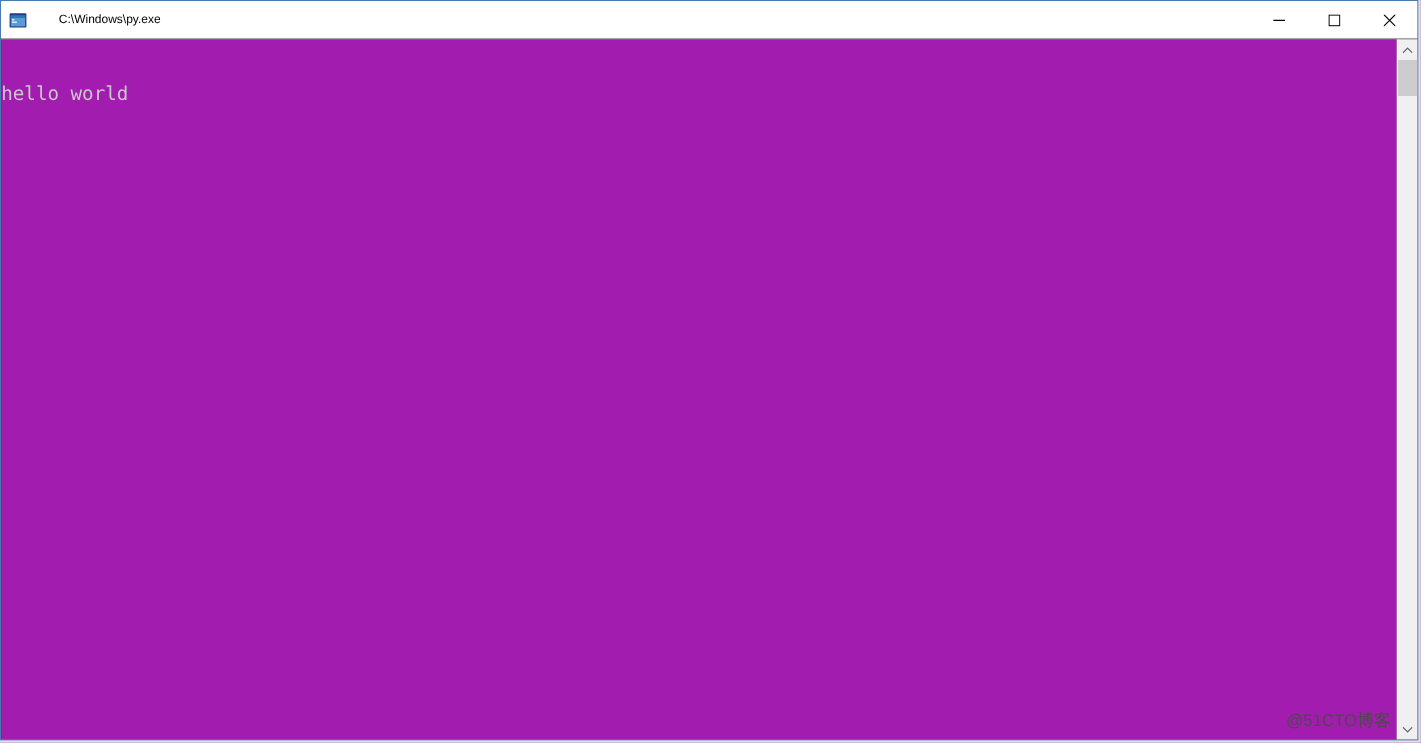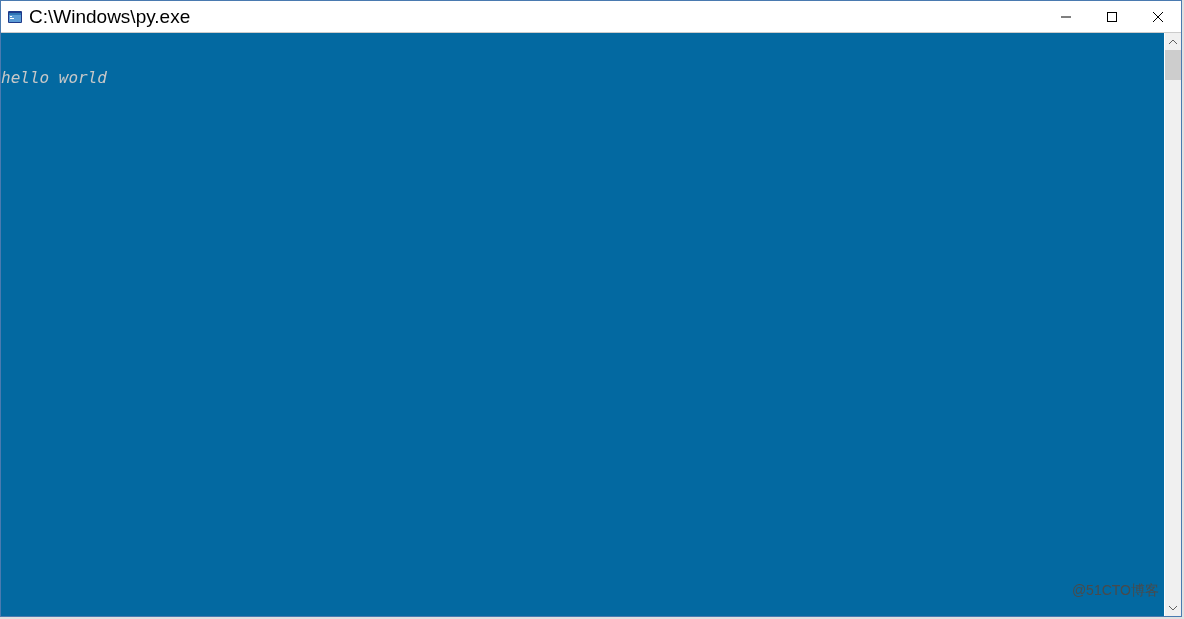--- a/index.html
+++ b/index.html
@@ -36,24 +36,25 @@
     }
     
     .app-icon {
       width: 16px;
       height: 16px;
       margin-right: 6px;
       flex-shrink: 0;
     }
     
     .title-text {
-      font-size: 19px;
+      font-size: 10px;
       color: #000000;
       flex: 1;
       white-space: nowrap;
+      margin-left: 20px;
     }
     
     .window-controls {
       display: flex;
       height: 100%;
     }
     
     .win-btn {
       width: 46px;
       height: 100%;
@@ -73,29 +74,28 @@
     .console-wrapper {
       flex: 1;
       display: flex;
       background: #000000;
       border-top: 1px solid #cccccc;
       position: relative;
     }
     
     .console-content {
       flex: 1;
-      background: #0369a1;
+      background: #a21caf;
       color: #c8c8c8;
       font-family: "NSimSun", "SimSun", "Consolas", monospace;
       font-size: 16px;
       line-height: 18px;
       padding: 0 0 0 0;
       white-space: pre;
       overflow: hidden;
-      font-style: italic;
     }
     
     .console-line {
       height: 18px;
     }
     
     .scrollbar {
       width: 17px;
       background: #f0f0f0;
       display: flex;
@@ -129,21 +129,21 @@
     }
     
     .scroll-arrow {
       width: 8px;
       height: 8px;
     }
     
     .watermark {
       position: absolute;
       right: 22px;
-      bottom: 16px;
+      bottom: 6px;
       color: #4a4a4a;
       font-size: 14px;
       font-family: "Microsoft YaHei", sans-serif;
       pointer-events: none;
     }
   </style>
 </head>
 <body>
 
 <div class="window">

